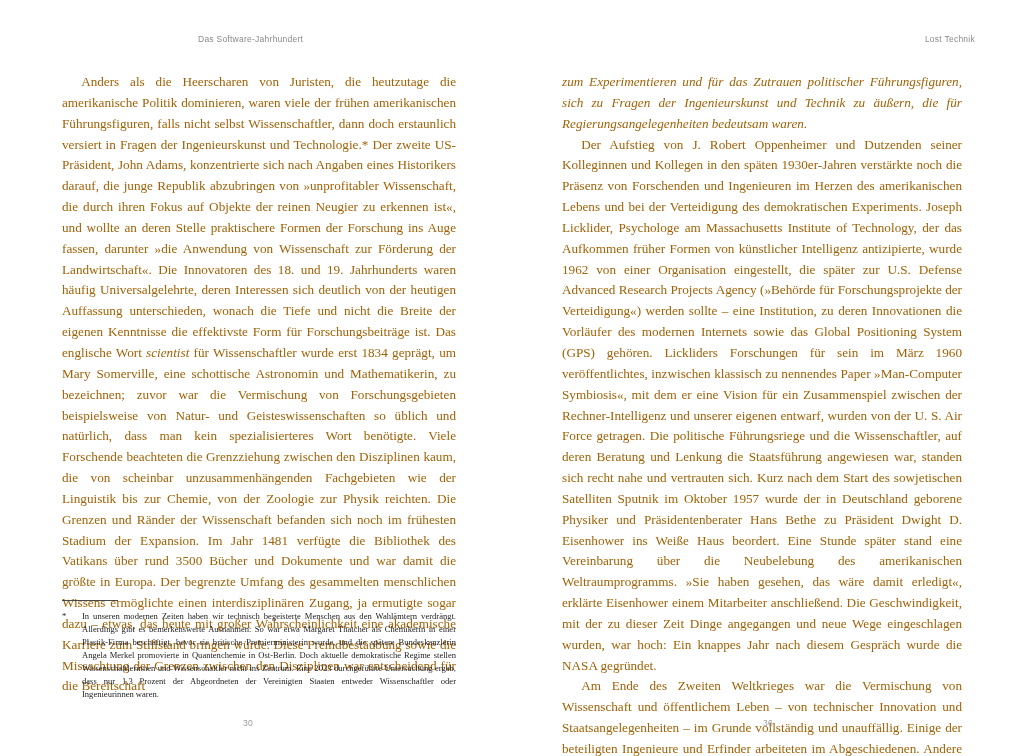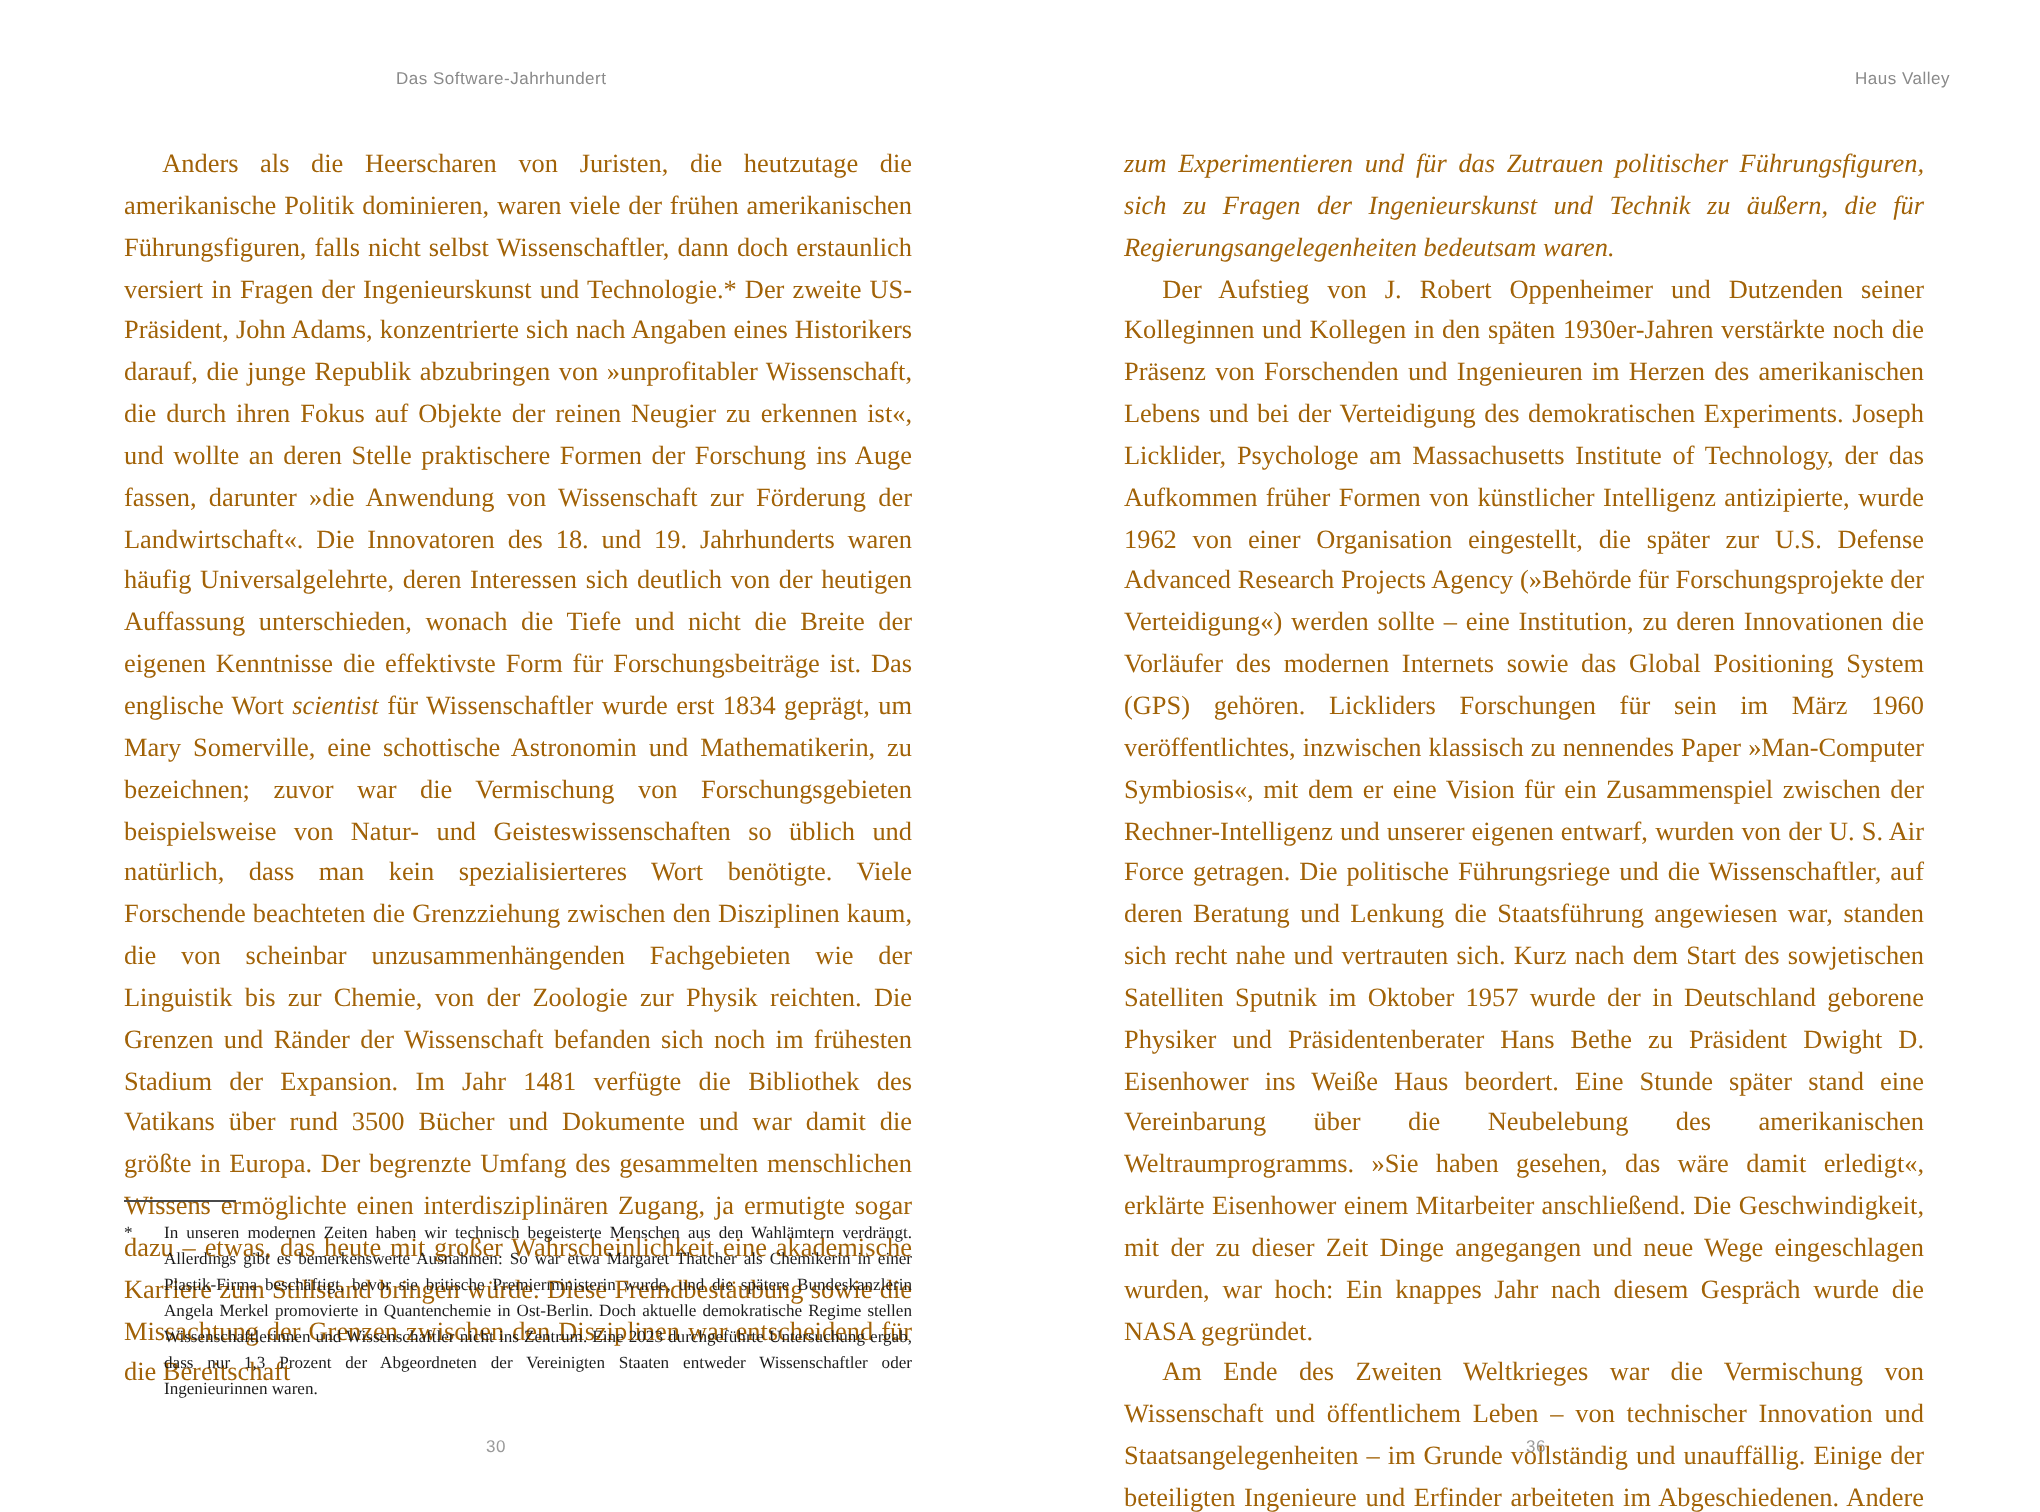--- a/index.html
+++ b/index.html
@@ -142,21 +142,21 @@
         <span class="marker">*</span>
         <span>In unseren modernen Zeiten haben wir technisch begeisterte Menschen aus den Wahlämtern verdrängt. Allerdings gibt es bemerkenswerte Ausnahmen: So war etwa Margaret Thatcher als Chemikerin in einer Plastik-Firma beschäftigt, bevor sie britische Premierministerin wurde, und die spätere Bundeskanzlerin Angela Merkel promovierte in Quantenchemie in Ost-Berlin. Doch aktuelle demokratische Regime stellen Wissenschaftlerinnen und Wissenschaftler nicht ins Zentrum. Eine 2023 durchgeführte Untersuchung ergab, dass nur 1,3 Prozent der Abgeordneten der Vereinigten Staaten entweder Wissenschaftler oder Ingenieurinnen waren.</span>
       </div>
     </div>
 
     <div class="folio">30</div>
   </div>
 
   <div class="page page-right">
 
-    <div class="running-head">Haus Valley</div>
+    <div class="running-head">Lost Technik</div>
 
     <div class="textblock">
       <p class="noindent" id="rp1"><span>zum Experimentieren und für das Zutrauen politischer Führungsfiguren, sich zu Fragen der Ingenieurskunst und Technik zu äußern, die für Regierungsangelegenheiten bedeutsam waren.</span></p>
       <p id="rp2"><span>Der Aufstieg von J. Robert Oppenheimer und Dutzenden seiner Kolleginnen und Kollegen in den späten 1930er-Jahren verstärkte noch die Präsenz von Forschenden und Ingenieuren im Herzen des amerikanischen Lebens und bei der Verteidigung des demokratischen Experiments. Joseph Licklider, Psychologe am Massachusetts Institute of Technology, der das Aufkommen früher Formen von künstlicher Intelligenz antizipierte, wurde 1962 von einer Organisation eingestellt, die später zur U.S. Defense Advanced Research Projects Agency (»Behörde für Forschungsprojekte der Verteidigung«) werden sollte – eine Institution, zu deren Innovationen die Vorläufer des modernen Internets sowie das Global Positioning System (GPS) gehören. Lickliders Forschungen für sein im März 1960 veröffentlichtes, inzwischen klassisch zu nennendes Paper »Man-Computer Symbiosis«, mit dem er eine Vision für ein Zusammenspiel zwischen der Rechner-Intelligenz und unserer eigenen entwarf, wurden von der U. S. Air Force getragen. Die politische Führungsriege und die Wissenschaftler, auf deren Beratung und Lenkung die Staatsführung angewiesen war, standen sich recht nahe und vertrauten sich. Kurz nach dem Start des sowjetischen Satelliten Sputnik im Oktober 1957 wurde der in Deutschland geborene Physiker und Präsidentenberater Hans Bethe zu Präsident Dwight D. Eisenhower ins Weiße Haus beordert. Eine Stunde später stand eine Vereinbarung über die Neubelebung des amerikanischen Weltraumprogramms. »Sie haben gesehen, das wäre damit erledigt«, erklärte Eisenhower einem Mitarbeiter anschließend. Die Geschwindigkeit, mit der zu dieser Zeit Dinge angegangen und neue Wege eingeschlagen wurden, war hoch: Ein knappes Jahr nach diesem Gespräch wurde die NASA gegründet.</span></p>
       <p id="rp3"><span>Am Ende des Zweiten Weltkrieges war die Vermischung von Wissenschaft und öffentlichem Leben – von technischer Innovation und Staatsangelegenheiten – im Grunde vollständig und unauffällig. Einige der beteiligten Ingenieure und Erfinder arbeiteten im Abgeschiedenen. Andere jedoch waren Berühmtheiten, wie man es sich heute kaum noch vorstellen kann. Im Jahr 1942 – in ganz Europa und rund um den Pazifik tobte der Krieg – stellte ein Artikel im </span></p>
     </div>
 
     <div class="folio">36</div>
   </div>
 

